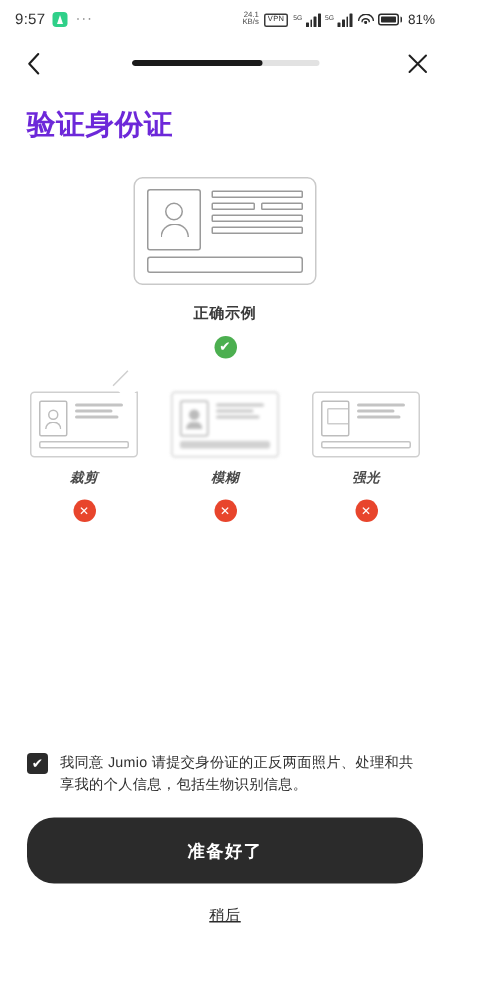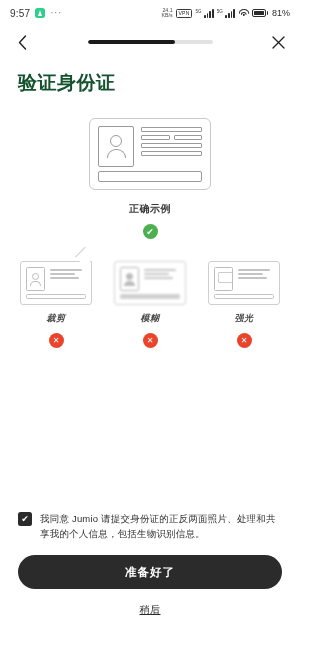--- a/index.html
+++ b/index.html
@@ -84,21 +84,21 @@
   }
   .progress-track{
     width:125px; height:4px; background:#e2e2e2; border-radius:3px; overflow:hidden;
   }
   .progress-fill{ height:100%; background:#1a1a1a; border-radius:3px; }
 
   
   .content { flex:1; display:flex; flex-direction:column; padding: 0 18px; }
 
   .page-title{
-    font-size:19px; font-weight:bold; color:#14532d; letter-spacing:.5px;
+    font-size:19px; font-weight:bold; color:#6d28d9; letter-spacing:.5px;
     margin-top:12px;
   }
   .page-sub{
     font-size:10px; color:#8d8d8d; margin-top:11px; letter-spacing:.3px;
   }
 
   
   .hero { margin-top:22px; display:flex; flex-direction:column; align-items:center; }
   .idcard {
     width:122px; height:72px; border:1.4px solid #c9c9c9; border-radius:6px;
@@ -174,21 +174,21 @@
   
   .consent{ display:flex; gap:8px; align-items:flex-start; margin-bottom:14px; }
   .checkbox{
     width:14px;height:14px;flex:0 0 14px;border-radius:2.5px;background:#2b2b2b;
     display:flex;align-items:center;justify-content:center;color:#fff;font-size:9px;
     margin-top:1px; cursor:pointer;
   }
   .consent-text{ font-size:9.5px; line-height:15px; color:#2f2f2f; letter-spacing:.2px;}
 
   .btn-primary{
-    width:100%; height:34px; border-radius:18px; background:#2b2b2b; color:#fff;
+    width:100%; height:44px; border-radius:18px; background:#2b2b2b; color:#fff;
     border:none; font-size:11.5px; font-weight:bold; letter-spacing:1px; cursor:pointer;
     font-family:"Liberation Sans","DejaVu Sans",sans-serif;
   }
   .btn-link{
     display:block; margin:14px auto 11px; background:none; border:none;
     font-size:10px; color:#2b2b2b; text-decoration:underline; cursor:pointer;
     letter-spacing:.5px; font-family:"Liberation Sans","DejaVu Sans",sans-serif;
   }
   .bottom-pad{ height:38px; }
 

